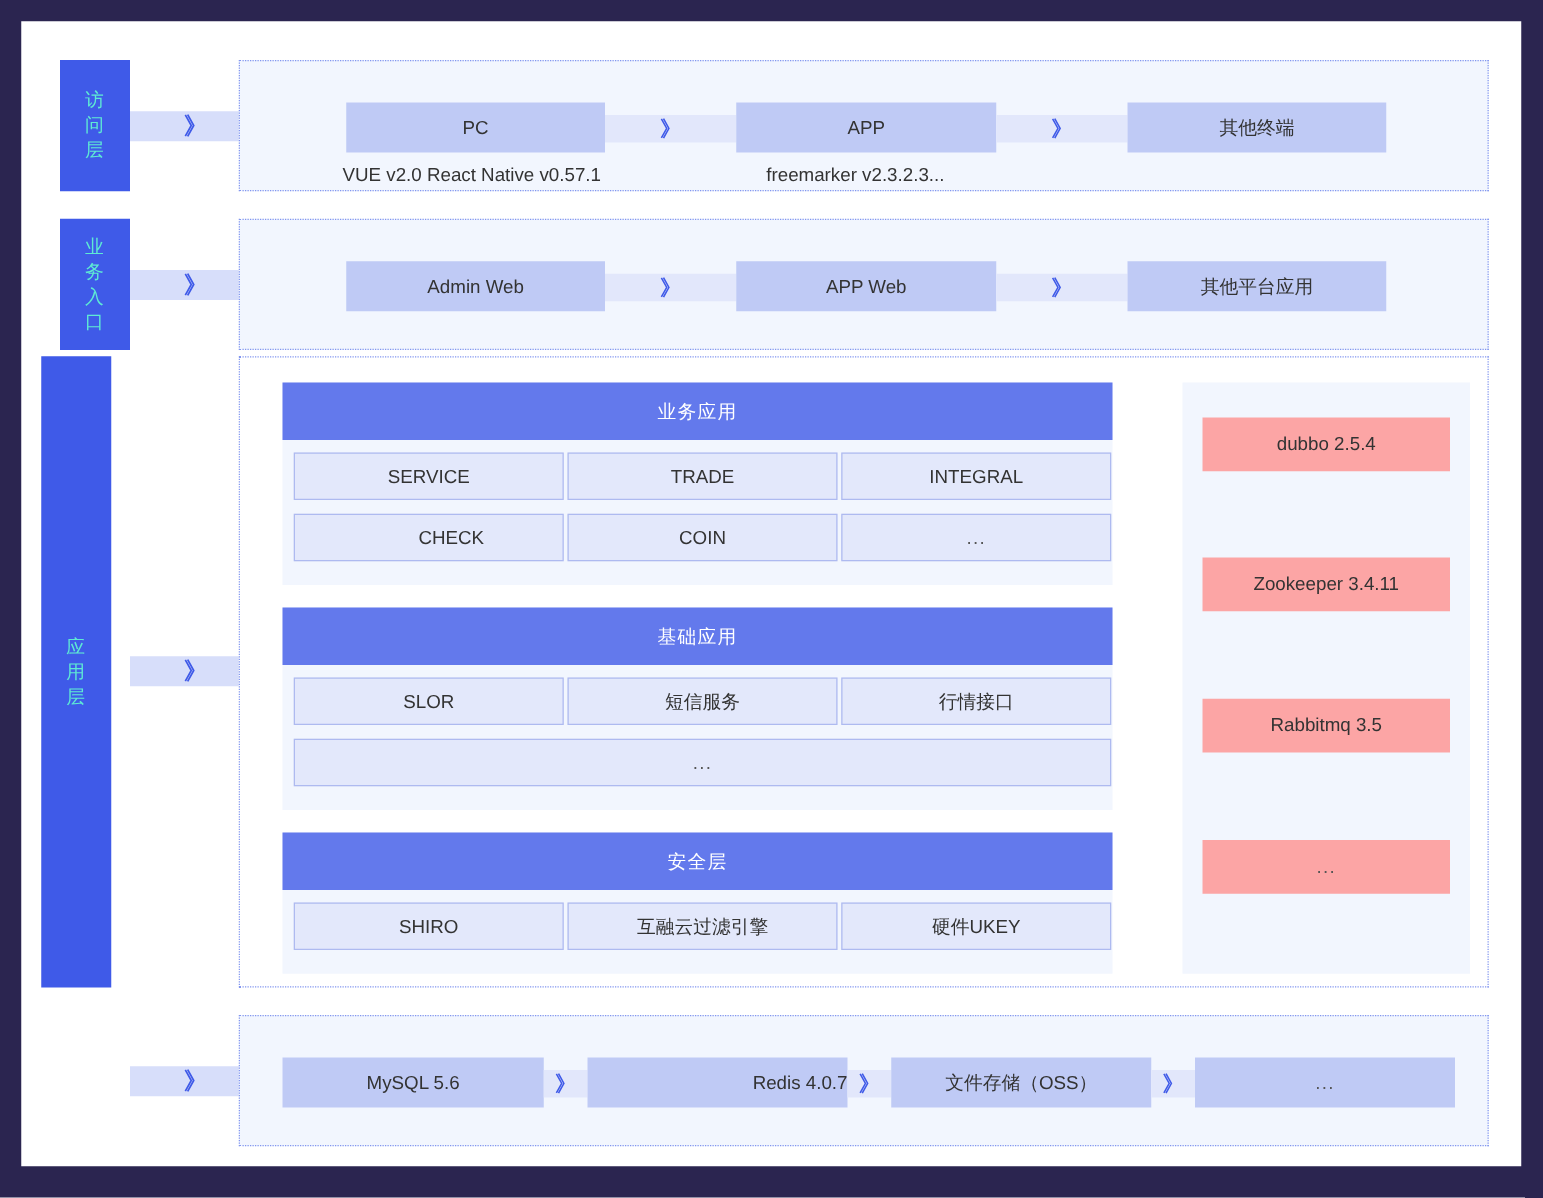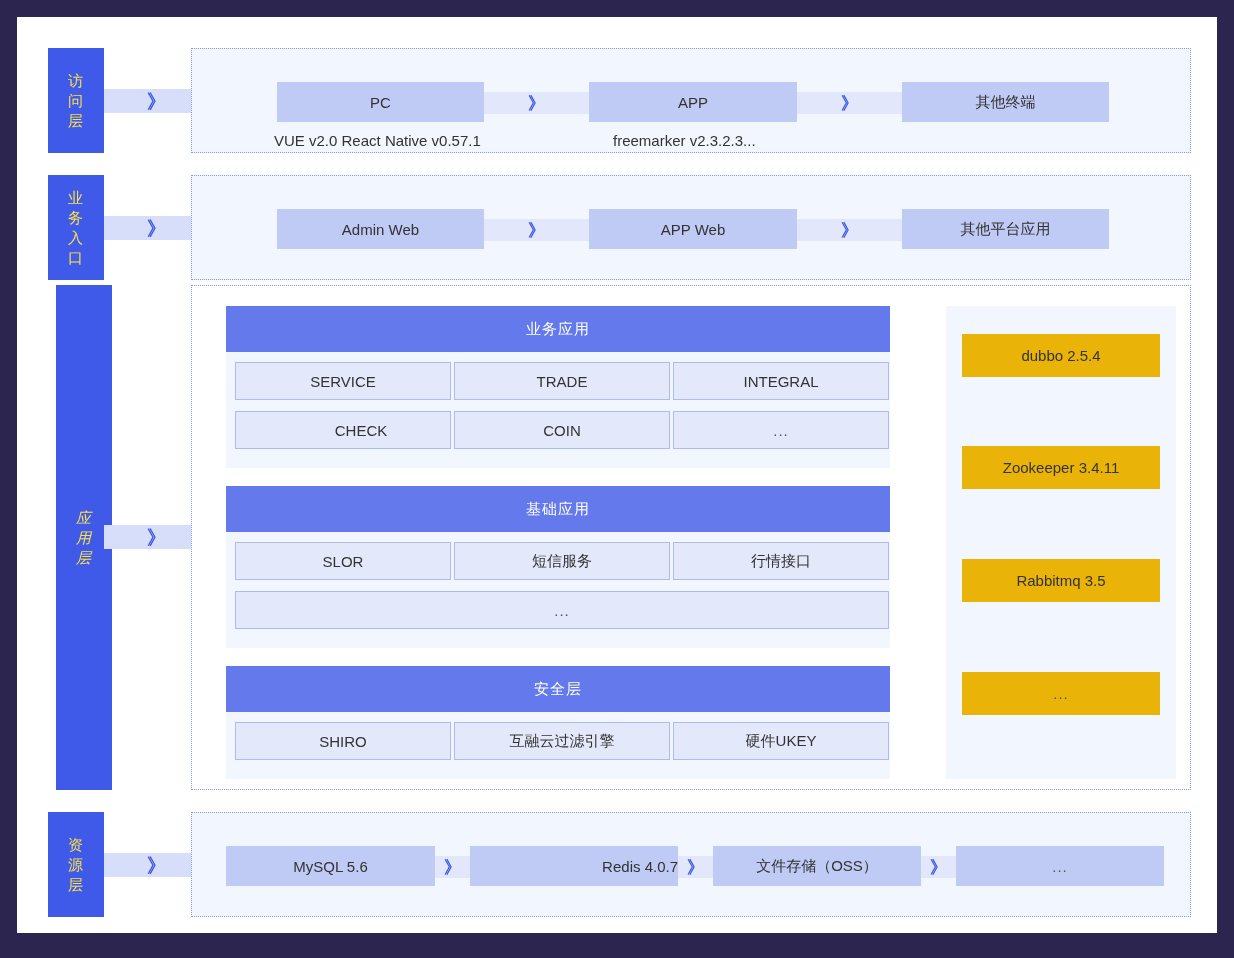--- a/index.html
+++ b/index.html
@@ -21,21 +21,21 @@
     top: 17px;
     width: 1200px;
     height: 916px;
     background: #ffffff;
   }
 
   
   .layer-label {
     position: absolute;
     background: #3f5ae8;
-    color: #fde047;
+    color: #5eead4;
     font-size: 15px;
     line-height: 20px;
     letter-spacing: 1px;
     display: flex;
     align-items: center;
     justify-content: center;
     text-align: center;
     box-sizing: border-box;
   }
   .layer-label .vtext {
@@ -134,21 +134,21 @@
     text-align: center;
   }
 
   
   .side-panel {
     position: absolute;
     background: #f2f6fe;
   }
   .side-item {
     position: absolute;
-    background: #eab308;
+    background: #fca5a5;
     color: #333333;
     font-size: 15px;
     display: flex;
     align-items: center;
     justify-content: center;
   }
 
   .dots {
     color: #555555;
     letter-spacing: 1px;
@@ -202,21 +202,21 @@
       <span>APP  Web</span>
     </div>
     <div class="chev" style="left:605px; top:43px; width:105px; height:22px;">
       <span>》</span>
     </div>
     <div class="pbox" style="left:710px; top:33px; width:207px; height:40px;">
       <span>其他平台应用</span>
     </div>
   </div>
 
-  <div class="layer-label" style="left:39px; top:268px; width:56px; height:505px;font-style:italic;">
+  <div class="layer-label" style="left:16px; top:268px; width:56px; height:505px;">
     <span class="vtext">应用层</span>
   </div>
   <div class="connector" style="left:87px; top:508px; width:105px; height:24px;">
     <span>》</span>
   </div>
   <div class="band app" style="left:174px; top:268px; width:1000px; height:505px;">
 
     <div class="group" style="left:34px; top:20px; width:664px; height:162px;">
       <div class="group-header">
         <span>业务应用</span>
@@ -283,23 +283,20 @@
       </div>
       <div class="side-item" style="left:16px; top:253px; width:198px; height:43px;">
         <span>Rabbitmq 3.5</span>
       </div>
       <div class="side-item" style="left:16px; top:366px; width:198px; height:43px;">
         <span class="dots">...</span>
       </div>
     </div>
   </div>
 
-  <div class="layer-label" style="left:31px; top:795px; width:56px; height:105px;">
-    <span class="vtext">资源层</span>
-  </div>
   <div class="connector" style="left:87px; top:836px; width:105px; height:24px;">
     <span>》</span>
   </div>
   <div class="band" style="left:174px; top:795px; width:1000px; height:105px;">
     <div class="pbox" style="left:34px; top:33px; width:209px; height:40px;">
       <span>MySQL 5.6</span>
     </div>
     <div class="chev" style="left:243px; top:43px; width:35px; height:22px;">
       <span>》</span>
     </div>

